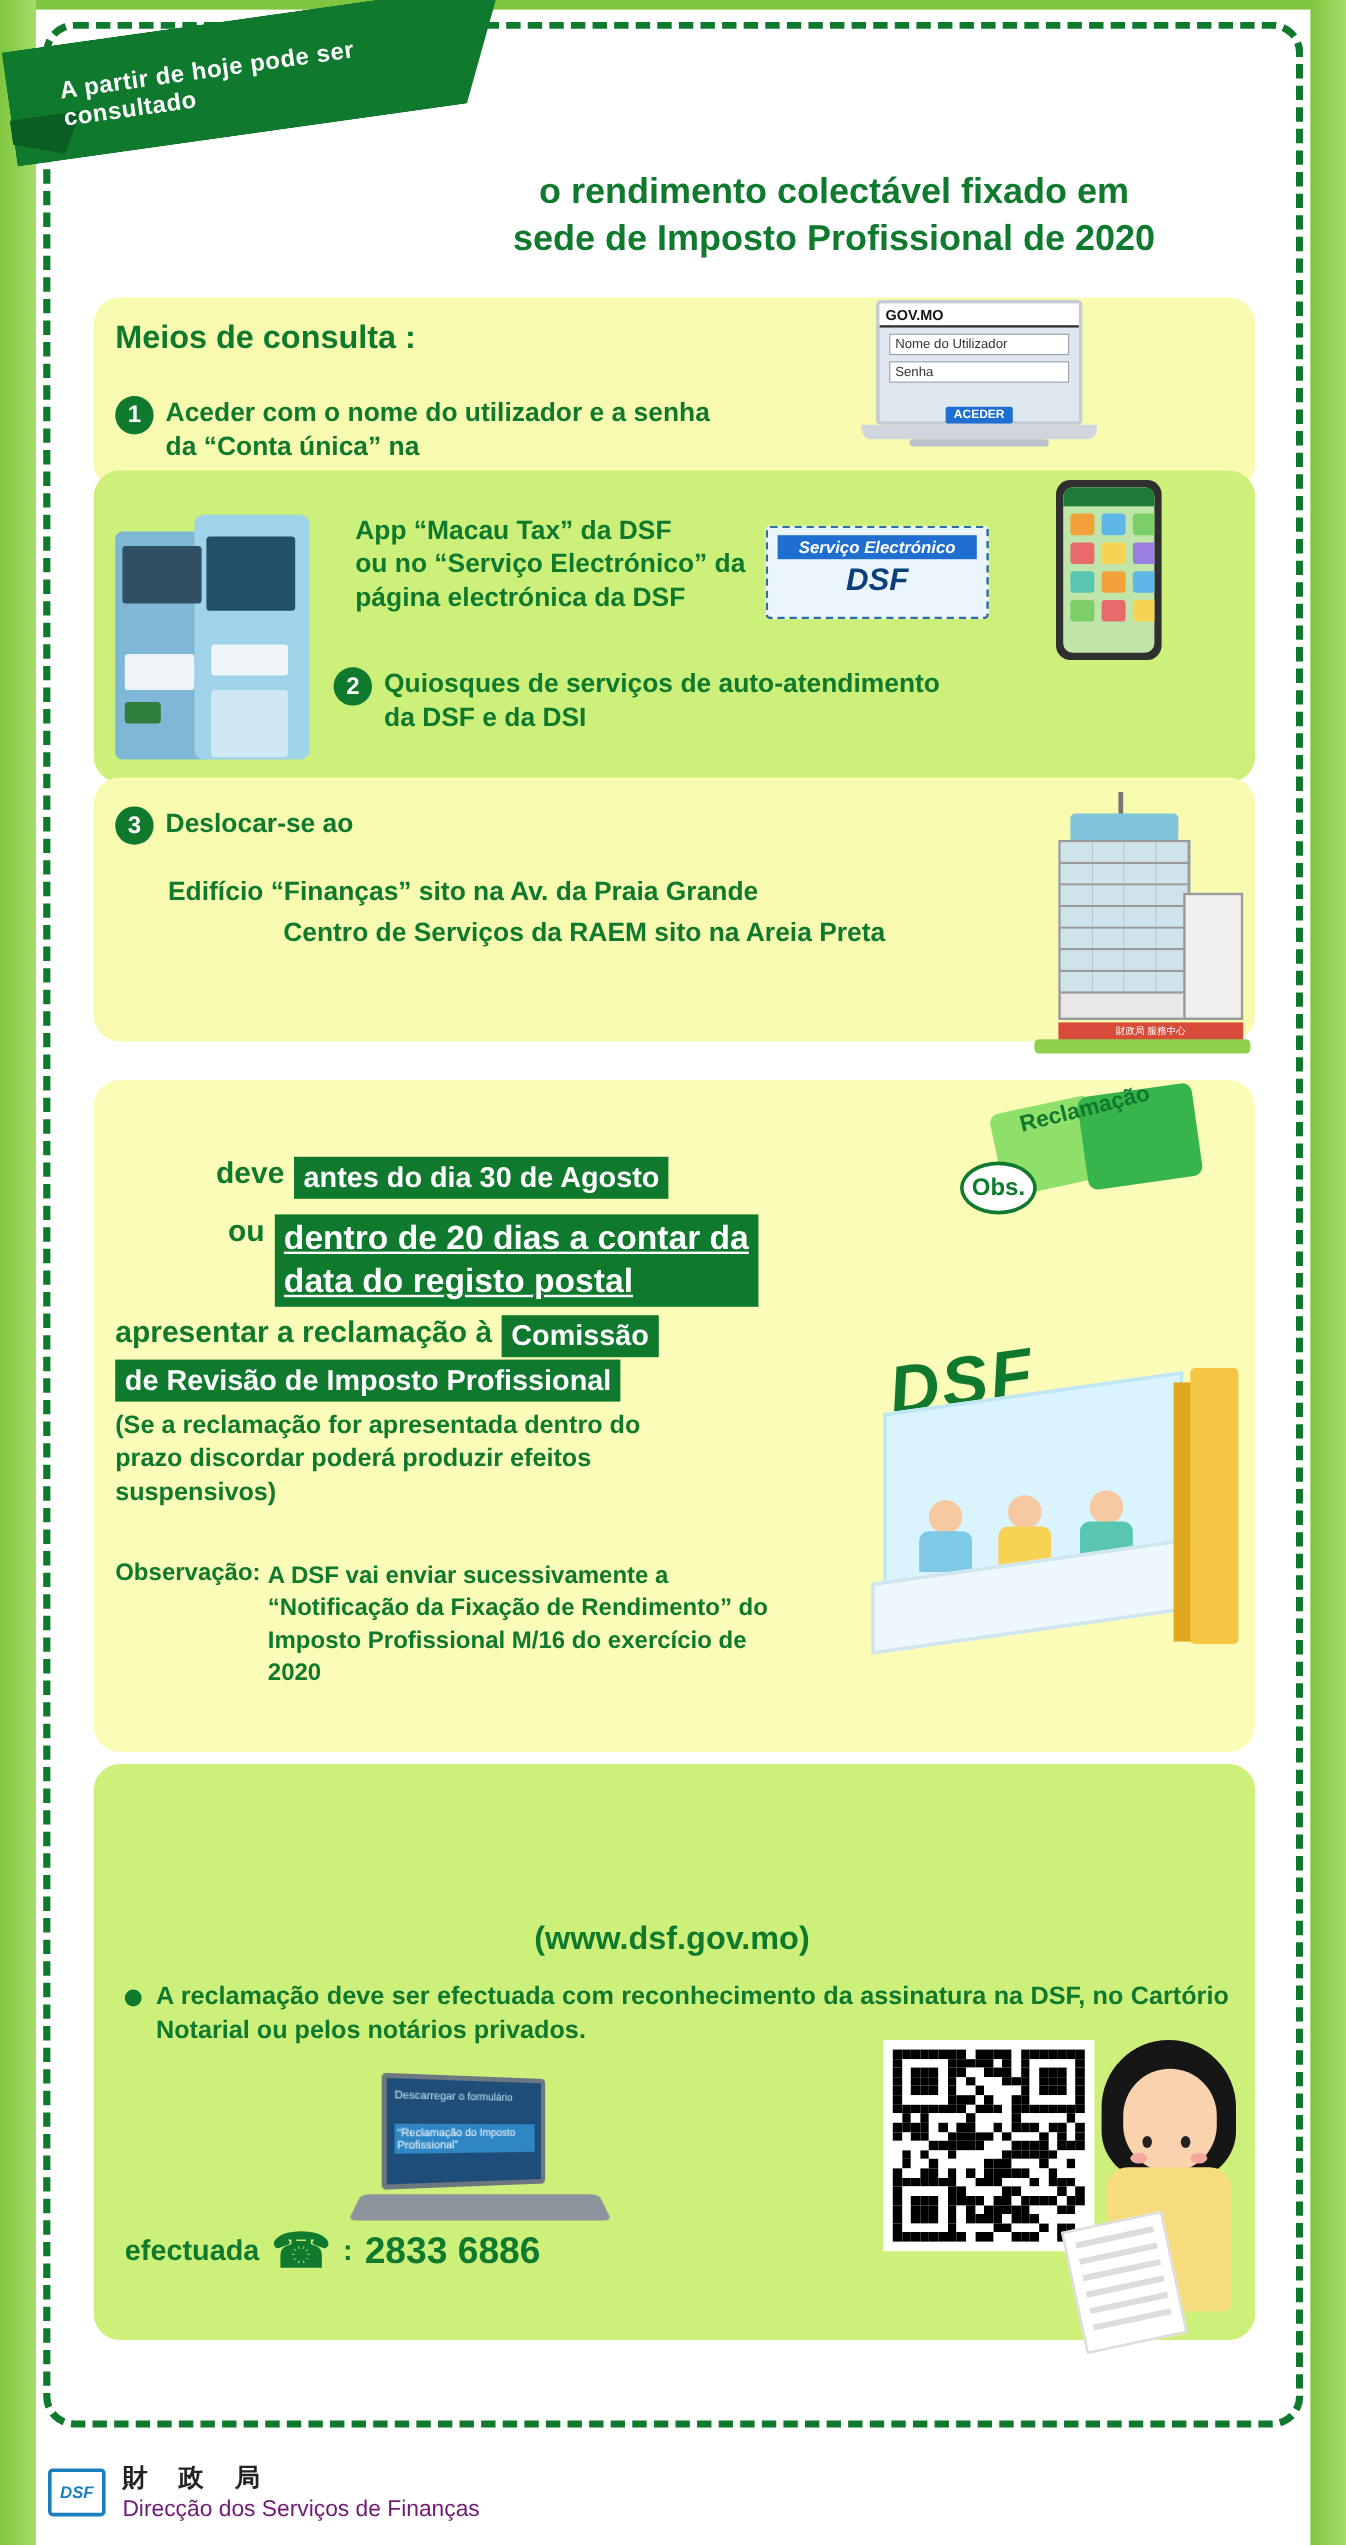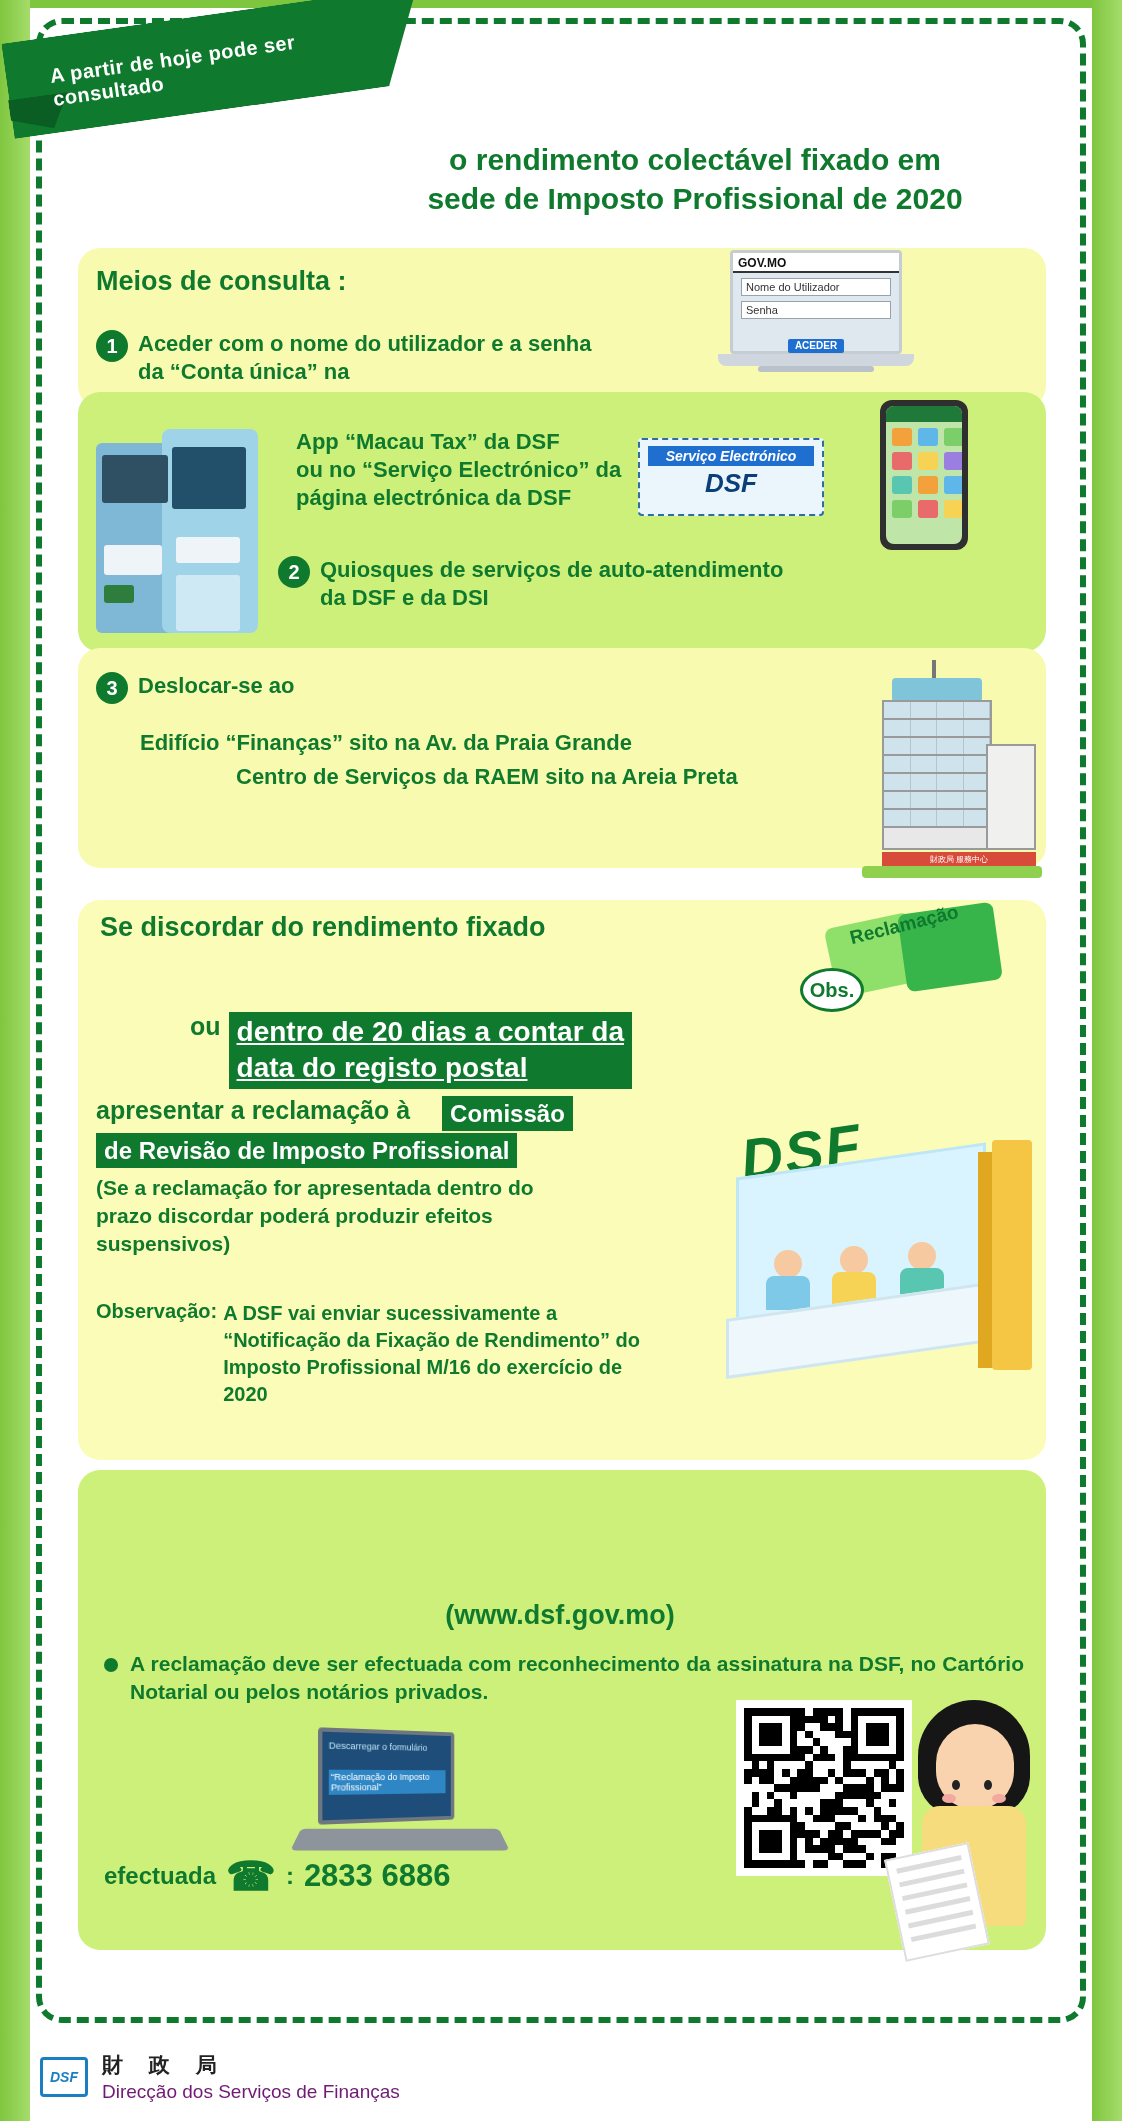--- a/index.html
+++ b/index.html
@@ -436,33 +436,36 @@
 
   <div class="panel p3"></div>
 
   <div class="puzzle">
     <div class="puz1"></div>
     <div class="puz2"></div>
   </div>
   <div class="puz-txt">Reclamação</div>
   <div class="obs-badge">Obs.</div>
 
-  <div class="sec-title" style="left:100px; top:912px; width:720px;">Se discordar do rendimento fixado</div>
-
+
+  <div style="position:absolute; left:180px; top:964px; display:flex; align-items:flex-start; gap:8px;">
+    <span class="h-green" style="font-size:25px;">deve</span>
+    <span class="blk-hl" style="font-size:24px;">antes do dia 30 de Agosto</span>
+  </div>
 
   <div style="position:absolute; left:190px; top:1012px; display:flex; align-items:flex-start; gap:8px;">
     <span class="h-green" style="font-size:25px;">ou</span>
     <span class="blk-hl" style="font-size:28px; white-space:pre-line;text-decoration:underline;">dentro de 20 dias a contar da
 data do registo postal</span>
   </div>
 
   <div style="position:absolute; left:96px; top:1096px; width:640px;">
     <div style="display:flex; gap:8px; align-items:flex-start;">
       <span class="h-green" style="font-size:25px;">apresentar a reclamação à</span>
-      <span class="blk-hl" style="font-size:24px;margin-left:24px;">Comissão</span>
+      <span class="blk-hl" style="font-size:24px;">Comissão</span>
     </div>
     <div style="margin-top:2px;">
       <span class="blk-hl" style="font-size:24px;">de Revisão de Imposto Profissional</span>
     </div>
     <div class="h-green" style="font-size:21px; line-height:1.33; margin-top:6px; white-space:pre-line;">(Se a reclamação for apresentada dentro do
 prazo discordar poderá produzir efeitos
 suspensivos)</div>
   </div>
 
   <div style="position:absolute; left:96px; top:1300px; width:650px; display:flex; gap:6px; align-items:flex-start;">

